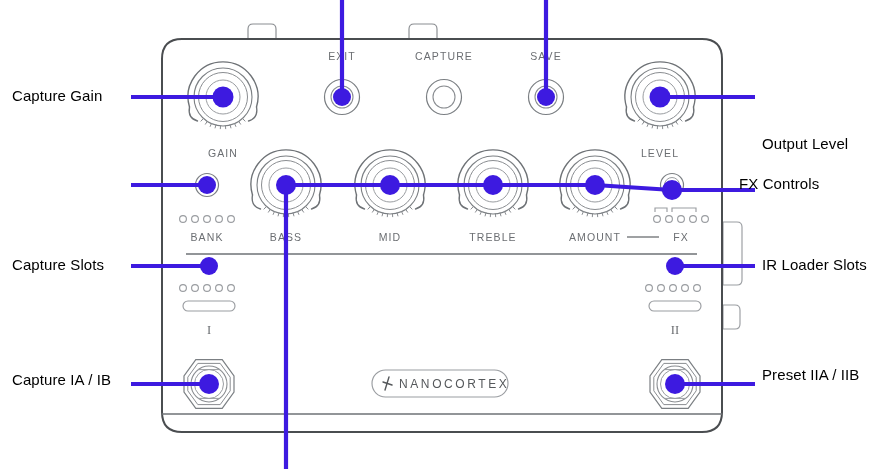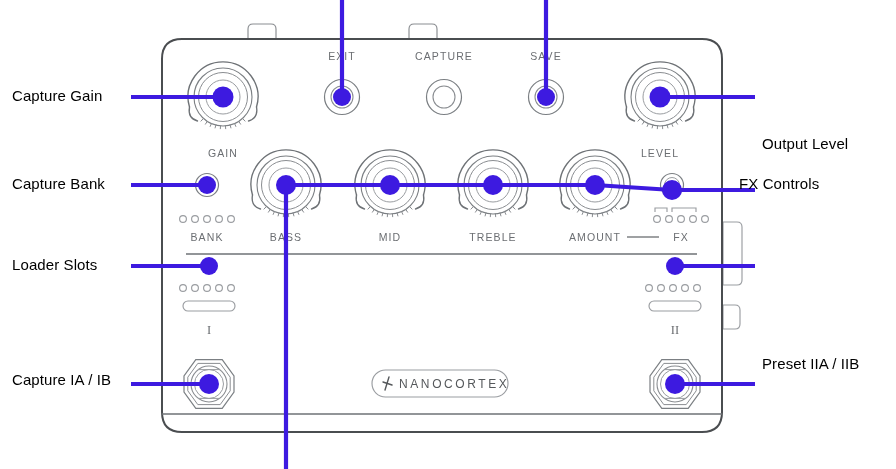--- a/index.html
+++ b/index.html
@@ -24,21 +24,21 @@
     line-height:1;
   }
 
   .lbl-capture-gain{left:12px;top:88px;}
   .lbl-capture-bank{left:12px;top:176px;}
   .lbl-capture-slots{left:12px;top:257px;}
   .lbl-preset-ia{left:12px;top:372px;}
   .lbl-output-level{left:762px;top:88px;margin-top:48px;}
   .lbl-fx-controls{left:739px;top:176px;}
   .lbl-ir-loader{left:762px;top:257px;}
-  .lbl-preset-iia{left:762px;top:356px;}
+  .lbl-preset-iia{left:762px;top:367px;}
 </style>
 </head>
 <body>
 
 <div id="stage">
 
   <svg id="svgroot" viewBox="0 0 896 469" xmlns="http://www.w3.org/2000/svg">
     <defs>
       <g id="knob-big">
 
@@ -233,21 +233,21 @@
       <circle cx="595" cy="185" r="10"></circle>
       <circle cx="672" cy="190" r="10"></circle>
       <circle cx="209" cy="266" r="9"></circle>
       <circle cx="675" cy="266" r="9"></circle>
       <circle cx="209" cy="384" r="10"></circle>
       <circle cx="675" cy="384" r="10"></circle>
     </g>
   </svg>
 
   <div class="callout-label lbl-capture-gain">Capture Gain</div>
-  <div class="callout-label lbl-capture-bank">Capture Bank</div>
-  <div class="callout-label lbl-capture-slots">Loader Slots</div>
+  <div class="callout-label lbl-capture-slots">Capture Slots</div>
   <div class="callout-label lbl-preset-ia">Capture IA / IB</div>
 
   <div class="callout-label lbl-output-level">Output Level</div>
   <div class="callout-label lbl-fx-controls">FX Controls</div>
+  <div class="callout-label lbl-ir-loader">IR Loader Slots</div>
   <div class="callout-label lbl-preset-iia">Preset IIA / IIB</div>
 
 </div>
 
 </body></html>

